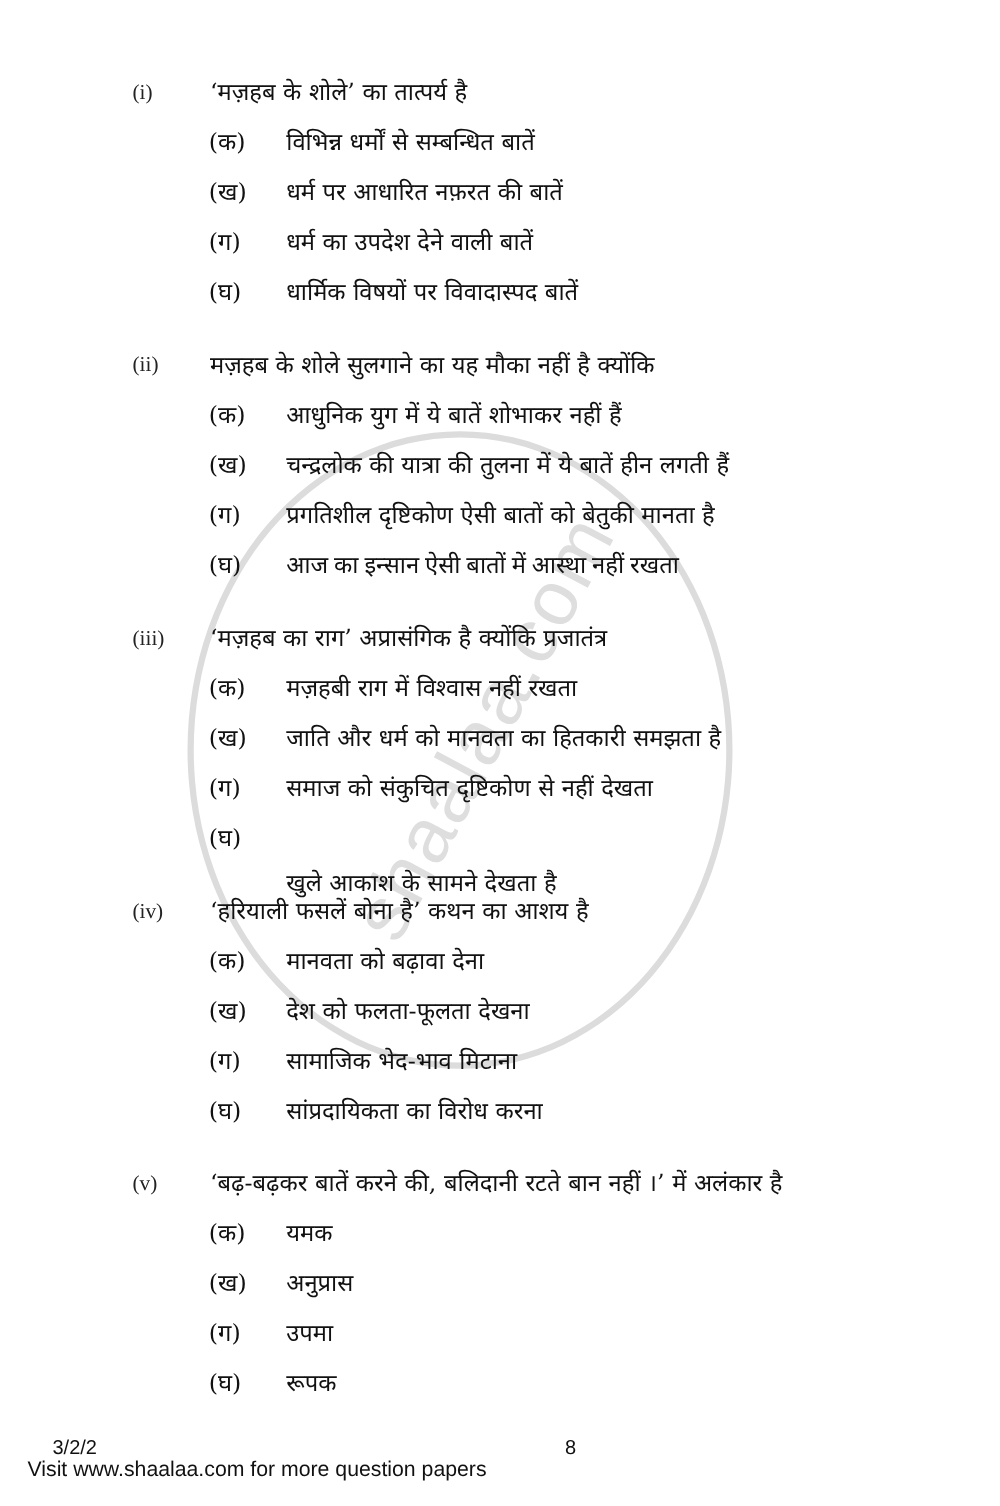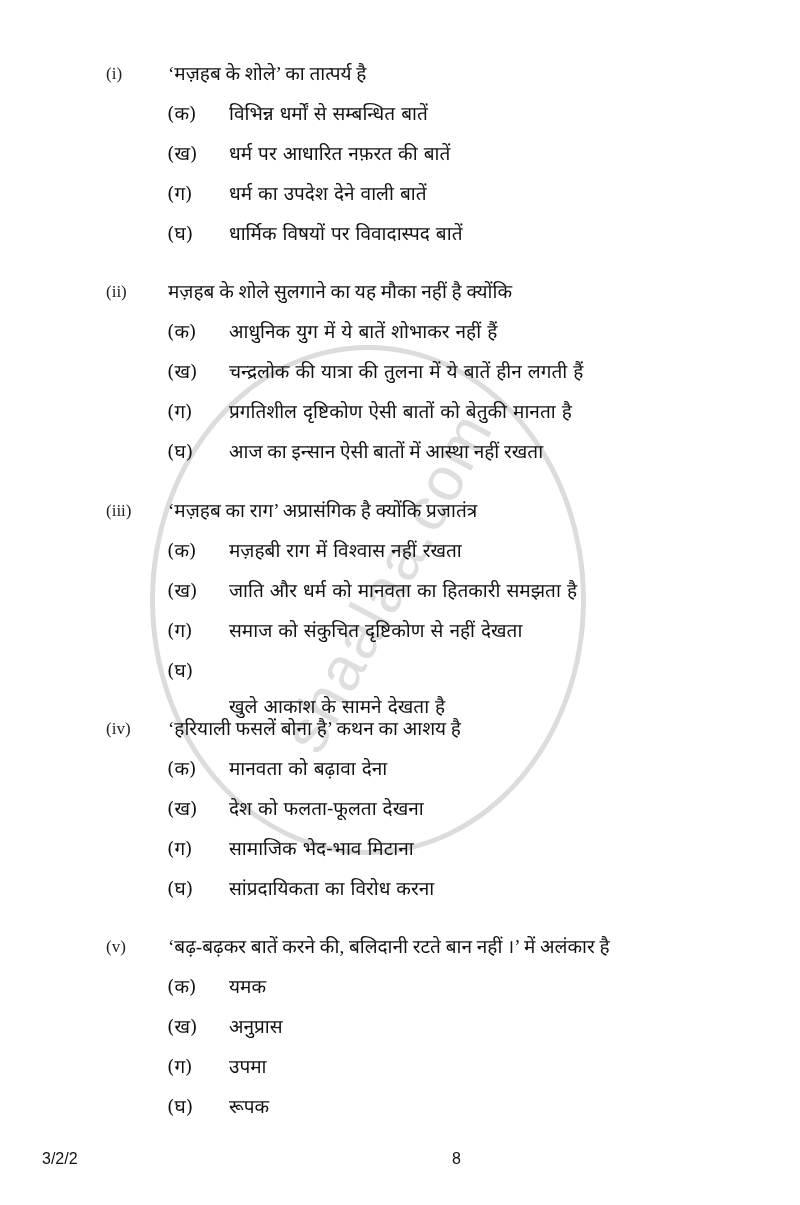--- a/index.html
+++ b/index.html
@@ -8,21 +8,21 @@
     background: #ffffff; color: #111111;
     font-family: "DejaVu Serif", "Liberation Serif", serif;
   }
   .page { position: absolute; left: 0; top: 0; width: 800px; height: 1205px; }
   .question { position: absolute; left: 0; width: 800px; }
   .q-num {
     position: absolute; left: 106px; font-size: 17px;
     font-family: "Liberation Serif", "DejaVu Serif", serif; color: #222;
   }
   .q-text {
-    position: absolute; left: 168px; font-size: 19px; white-space: nowrap; font-family: Liberation Serif, serif;
+    position: absolute; left: 168px; font-size: 19px; white-space: nowrap;
   }
   .opt-label {
     position: absolute; left: 167px; font-size: 19px; white-space: nowrap;
   }
   .opt-text {
     position: absolute; left: 229px; font-size: 19px; white-space: nowrap;
   }
   .watermark {
     position: absolute; left: 150px; top: 345px; width: 436px; height: 510px;
     border: 5px solid #dcdcdc; border-radius: 50%; box-sizing: border-box;
@@ -116,14 +116,15 @@
     <span class="opt-label" style="top:80px;">(ख)</span>
     <span class="opt-text" style="top:80px;">अनुप्रास</span>
     <span class="opt-label" style="top:120px;">(ग)</span>
     <span class="opt-text" style="top:120px;">उपमा</span>
     <span class="opt-label" style="top:160px;">(घ)</span>
     <span class="opt-text" style="top:160px;text-align:right;">रूपक</span>
   </div>
 
   <div class="footer-code">3/2/2</div>
   <div class="footer-page">8</div>
+  <div class="footer-visit">Visit www.shaalaa.com for more question papers</div>
 
 </div>
 
 </body></html>

